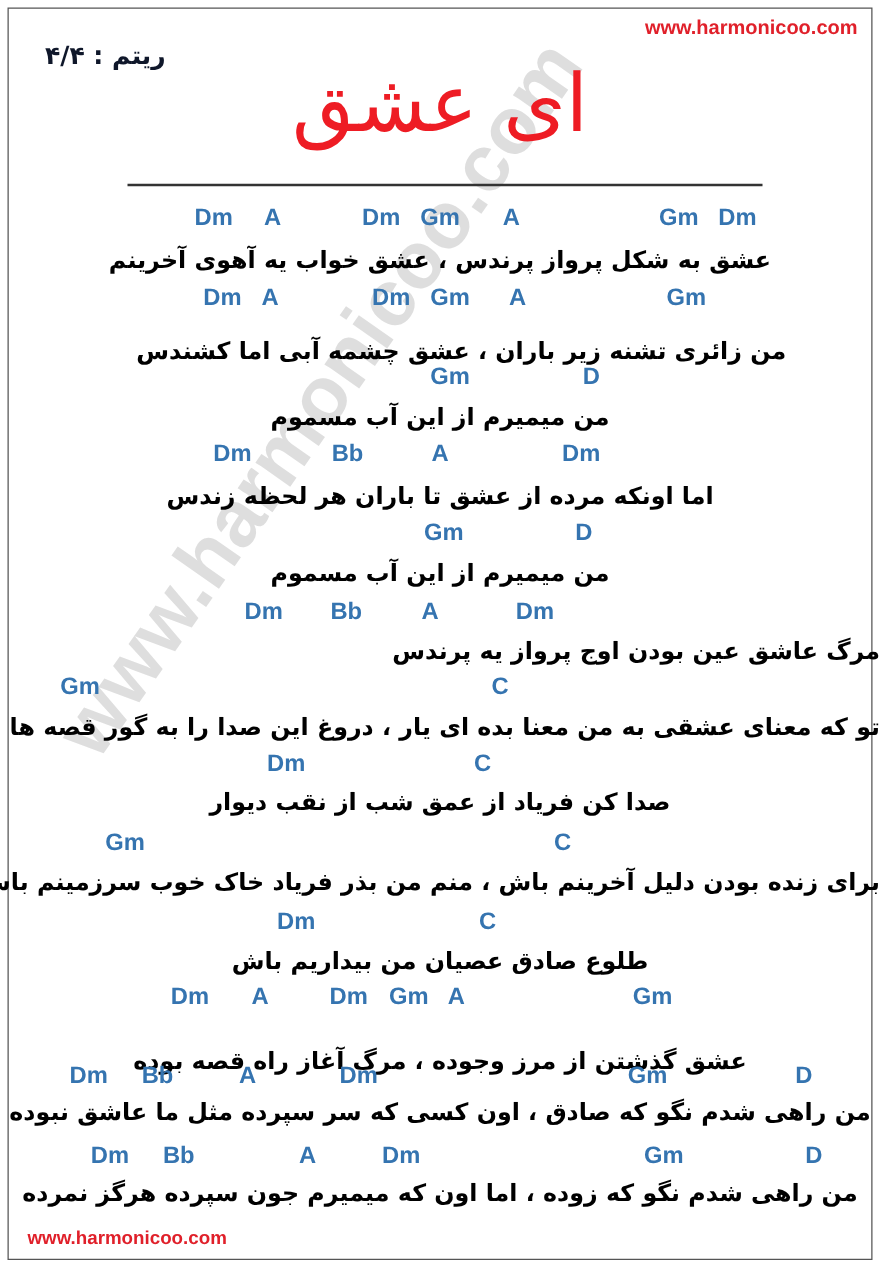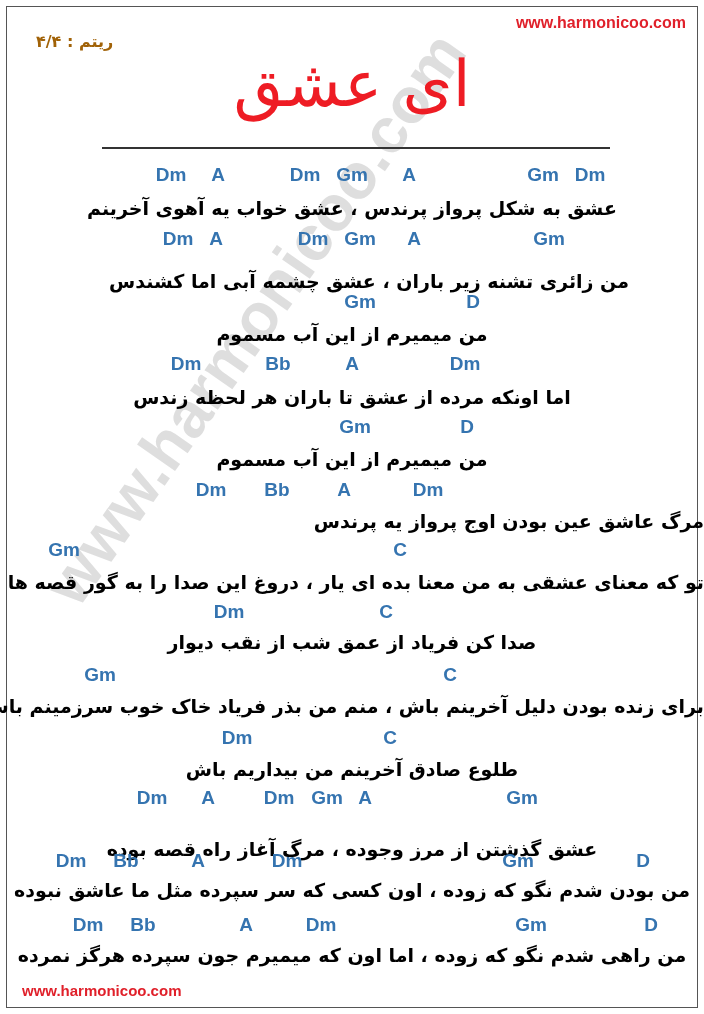--- a/index.html
+++ b/index.html
@@ -10,21 +10,21 @@
       border: 1.5px solid #555555; background: #ffffff;
     }
     .site-link {
       position: absolute; color: #e0202a; font-family: "Liberation Sans", sans-serif;
       font-weight: bold; font-size: 16px; text-decoration: none; white-space: nowrap;
     }
     .site-top { right: 18px; top: 14px; }
     .site-bottom { left: 22px; top: 982px; font-size: 15px; }
     .rhythm {
       position: absolute; left: 36px; top: 32px; direction: rtl;
-      color: #a16207; font-weight: bold; font-size: 16px; white-space: nowrap;
+      color: #0f172a; font-weight: bold; font-size: 20px; white-space: nowrap;
     }
     .title {
       position: absolute; left: 0; width: 704px; top: 52px; text-align: center;
       color: #ee1c24; font-family: "DejaVu Serif", serif; font-size: 64px; font-weight: normal;
       direction: rtl; line-height: 1;
     }
     .divider {
       position: absolute; left: 102px; top: 147px; width: 508px; height: 2px; background: #333333;
     }
     .watermark {
@@ -113,39 +113,39 @@
     <div class="lyric" style="top: 628px;">صدا کن فریاد از عمق شب از نقب دیوار</div>
     <div class="chord-row" style="top: 663px;">
       <span class="chord" style="left: 100px;">Gm</span>
       <span class="chord" style="left: 450px;">C</span>
     </div>
     <div class="lyric" style="top: 692px;">برای زنده بودن دلیل آخرینم باش ، منم من بذر فریاد خاک خوب سرزمینم باش</div>
     <div class="chord-row" style="top: 726px;">
       <span class="chord" style="left: 237px;">Dm</span>
       <span class="chord" style="left: 390px;">C</span>
     </div>
-    <div class="lyric" style="top: 755px;">طلوع صادق آخرینم من بیداریم باش</div>
+    <div class="lyric" style="top: 755px;">طلوع صادق عصیان من بیداریم باش</div>
     <div class="chord-row" style="top: 786px;">
       <span class="chord" style="left: 152px;">Dm</span>
       <span class="chord" style="left: 208px;">A</span>
       <span class="chord" style="left: 279px;">Dm</span>
       <span class="chord" style="left: 327px;">Gm</span>
       <span class="chord" style="left: 365px;">A</span>
       <span class="chord" style="left: 522px;">Gm</span>
     </div>
     <div class="lyric" style="top: 835px;">عشق گذشتن از مرز وجوده ، مرگ آغاز راه قصه بوده</div>
     <div class="chord-row" style="top: 849px;">
       <span class="chord" style="left: 71px;">Dm</span>
       <span class="chord" style="left: 126px;">Bb</span>
       <span class="chord" style="left: 198px;">A</span>
       <span class="chord" style="left: 287px;">Dm</span>
       <span class="chord" style="left: 518px;">Gm</span>
       <span class="chord" style="left: 643px;">D</span>
     </div>
-    <div class="lyric" style="top: 876px;">من بودن شدم نگو که زوده ، اون کسی که سر سپرده مثل ما عاشق نبوده</div>
+    <div class="lyric" style="top: 876px;">من راهی شدم نگو که صادق ، اون کسی که سر سپرده مثل ما عاشق نبوده</div>
     <div class="chord-row" style="top: 913px;">
       <span class="chord" style="left: 88px;">Dm</span>
       <span class="chord" style="left: 143px;">Bb</span>
       <span class="chord" style="left: 246px;">A</span>
       <span class="chord" style="left: 321px;">Dm</span>
       <span class="chord" style="left: 531px;">Gm</span>
       <span class="chord" style="left: 651px;">D</span>
     </div>
     <div class="lyric" style="top: 941px;">من راهی شدم نگو که زوده ، اما اون که میمیرم جون سپرده هرگز نمرده</div>
   </div>

